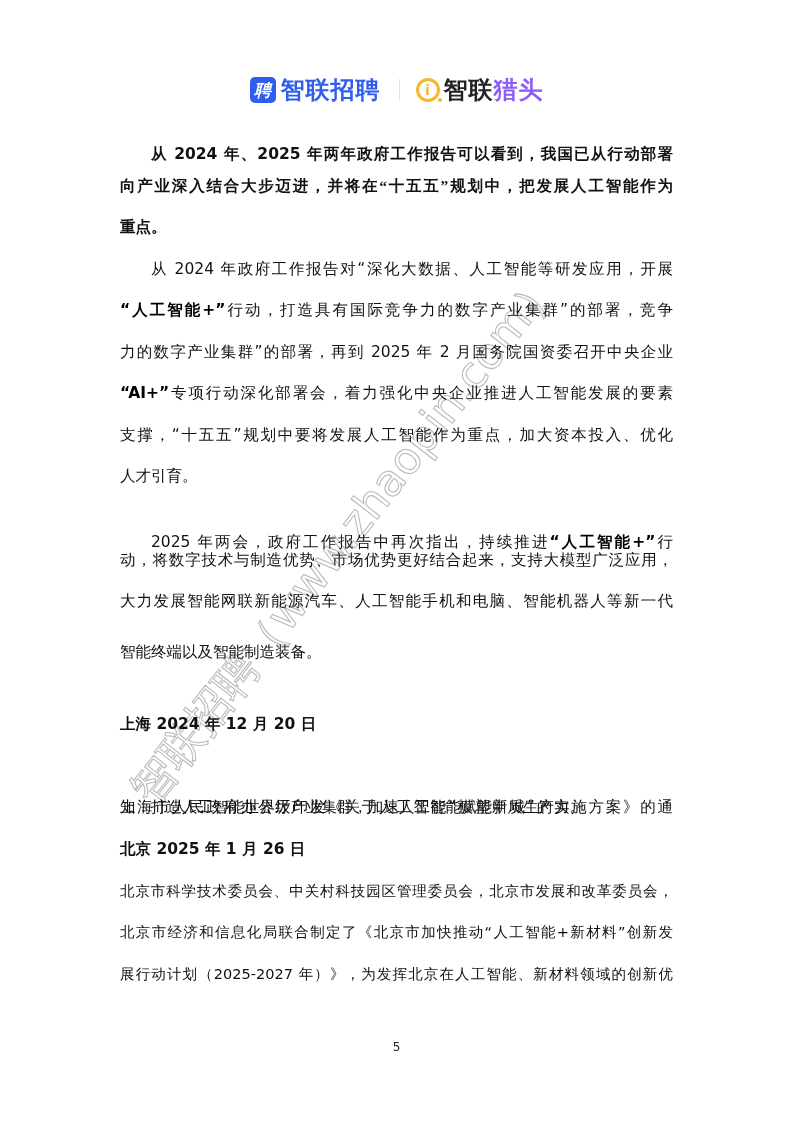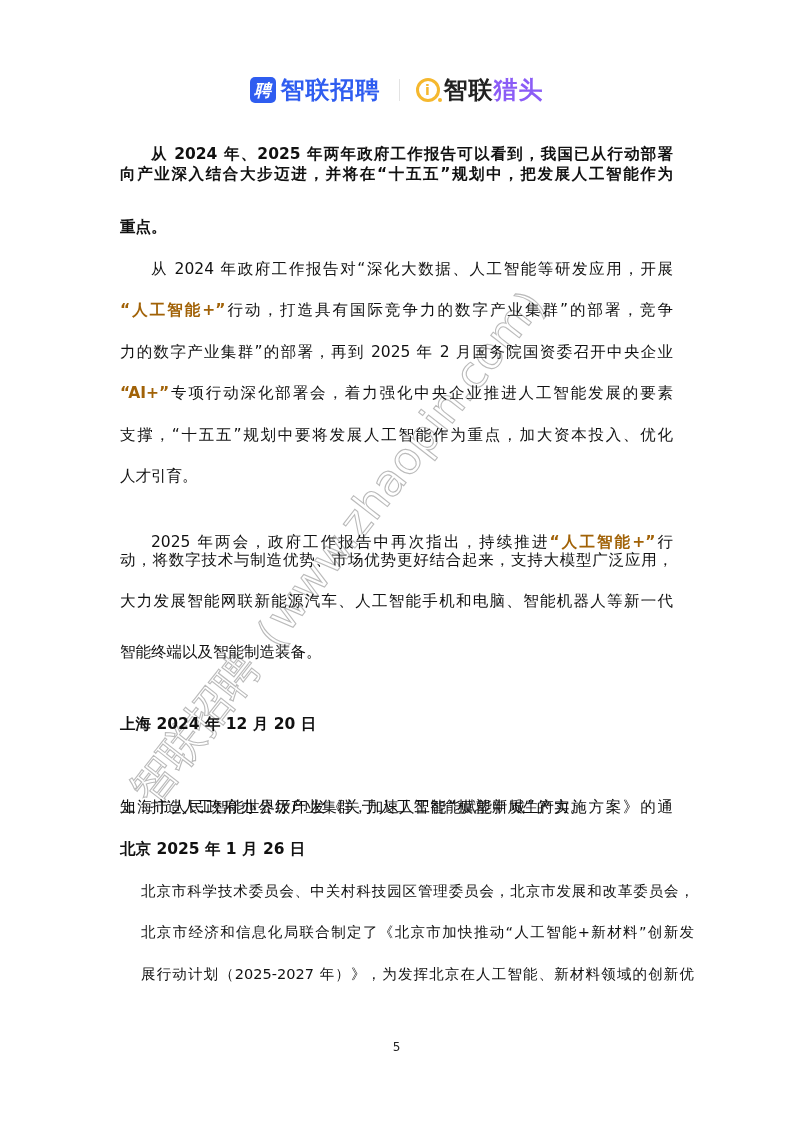--- a/index.html
+++ b/index.html
@@ -19,23 +19,23 @@
              color:#f5b82e; font-weight:bold; font-size:14px; margin-right:4px; position:relative; }
   .lt-dot { position:absolute; right:-5px; bottom:-3px; width:4px; height:4px; background:#f5b82e; border-radius:50%; }
   .lt-dark { color:#222; font-size:24px; font-weight:bold; letter-spacing:1px; }
   .lt-gold { color:#8b5cf6; font-size:24px; font-weight:bold; letter-spacing:1px; }
 
   .content { position:absolute; left:120px; top:0; width:553px; }
   .line { position:absolute; left:0; width:553px; font-size:15.5px; line-height:20px;
           white-space:nowrap; text-align:justify; text-align-last:justify; }
   .line.last { text-align-last:left; }
   .b { font-weight:bold; }
-  .blue { color:#a16207; font-weight:bold; }
+  .blue { color:#000000; font-weight:bold; }
   .heading { font-weight:bold; font-size:15.5px; }
-  .small { font-size:14.5px;margin-left:21px; }
+  .small { font-size:14.5px; }
   .wm-wrap { position:absolute; left:118px; top:780px; width:0; height:0; }
   .wm-text { position:absolute; left:0; top:0; transform:rotate(-52deg); transform-origin:0 0;
              font-size:44px; color:transparent; -webkit-text-stroke:1.1px rgba(140,140,140,0.6);
              white-space:nowrap; font-family:"DejaVu Sans",sans-serif; pointer-events:none; }
   .page-num { position:absolute; top:1040px; left:0; width:793px; text-align:center;
               font-size:12px; color:#222; }
 </style>
 </head>
 <body>
 
@@ -55,21 +55,21 @@
   </div>
 </div>
 
 <div class="wm-wrap">
   <div class="wm-text">智联招聘（www.zhaopin.com）</div>
 </div>
 
 <div class="content">
 
   <div class="line b" style="top:144px; text-indent:31px;">从 2024 年、2025 年两年政府工作报告可以看到，我国已从行动部署</div>
-  <div class="line b" style="top:164px;">向产业深入结合大步迈进，并将在“十五五”规划中，把发展人工智能作为</div>
+  <div class="line b" style="top:176px;font-family:Liberation Serif, serif;">向产业深入结合大步迈进，并将在“十五五”规划中，把发展人工智能作为</div>
   <div class="line b last" style="top:217px;">重点。</div>
 
   <div class="line" style="top:259px; text-indent:31px;">从 2024 年政府工作报告对“深化大数据、人工智能等研发应用，开展</div>
   <div class="line" style="top:300px;"><span class="blue">“人工智能+”</span><span>行动，打造具有国际竞争力的数字产业集群”的部署，竞争</span></div>
   <div class="line" style="top:342px;">力的数字产业集群”的部署，再到 2025 年 2 月国务院国资委召开中央企业</div>
   <div class="line" style="top:383px;"><span class="blue">“AI+”</span><span>专项行动深化部署会，着力强化中央企业推进人工智能发展的要素</span></div>
   <div class="line" style="top:425px;">支撑，“十五五”规划中要将发展人工智能作为重点，加大资本投入、优化</div>
   <div class="line last" style="top:466px;">人才引育。</div>
 
   <div class="line" style="top:532px; text-indent:31px;"><span>2025 年两会，政府工作报告中再次指出，持续推进</span><span class="blue">“人工智能+”</span><span>行</span></div>

